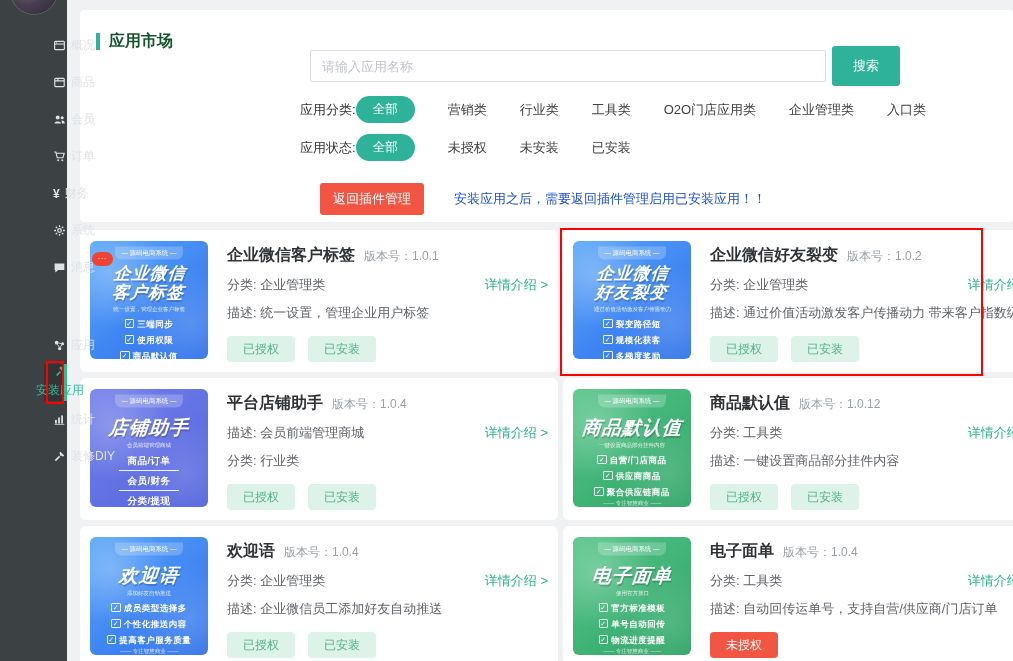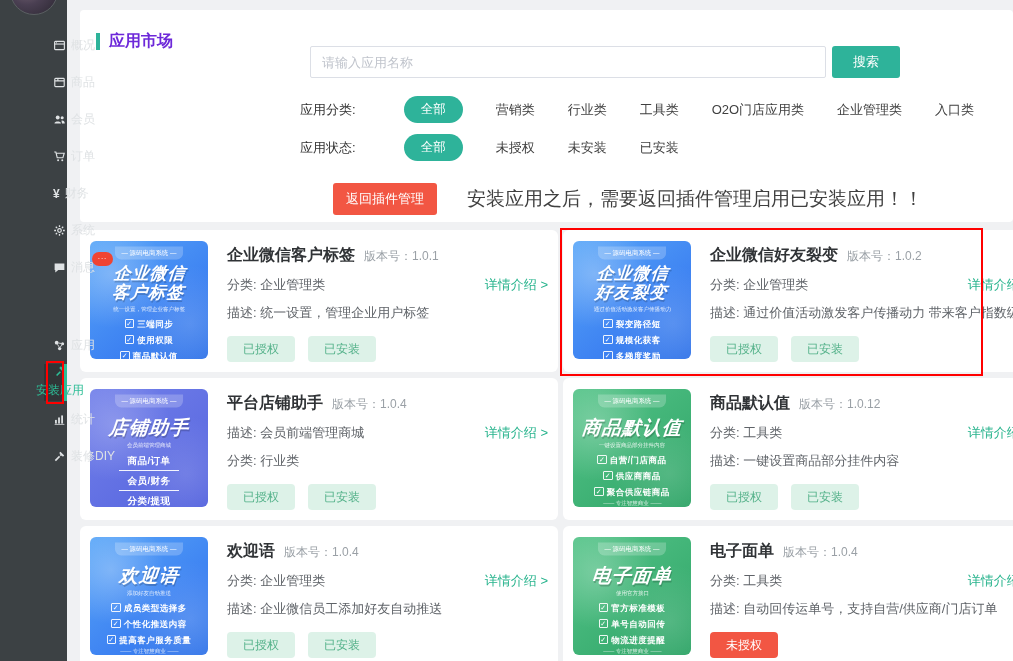--- a/index.html
+++ b/index.html
@@ -44,51 +44,51 @@
     position:absolute;border:2px solid #ff0000;pointer-events:none;z-index:50;
   }
   .anno-sidebar{left:2px;top:-3px;right:3px;bottom:-3px;}
   .anno-card{left:-3px;top:-2px;width:419px;height:144px;}
   
   .panel{
     position:absolute;left:80px;top:10px;width:933px;height:212px;
     background:#fff;border-radius:4px;
   }
   .page-title{
-    position:absolute;left:16px;top:21px;font-size:16px;color:#6d28d9;
+    position:absolute;left:16px;top:21px;font-size:16px;color:#14532d;
     font-weight:600;display:flex;align-items:center;
   }
   .title-bar{width:4px;height:17px;background:#2eb39a;margin-right:9px;display:inline-block;}
   .row-search{position:absolute;left:230px;top:36px;display:flex;align-items:center;justify-content:center;}
   .search-input{
     width:492px;height:30px;border:1px solid #dcdfe6;border-radius:2px;
     padding:0 11px;font-size:13px;color:#333;outline:none;
     font-family:inherit;
   }
   .search-input::placeholder{color:#c0c4cc;}
   .search-btn{
-    margin-left:6px;width:68px;height:32px;border:none;border-radius:3px;
+    margin-left:6px;width:68px;height:40px;border:none;border-radius:3px;
     background:#2eb39a;color:#fff;font-size:13px;cursor:pointer;font-family:inherit;
   }
   .filter-row{position:absolute;display:flex;align-items:center;font-size:13px;color:#333;}
   .row-cat{left:220px;top:86px;}
   .row-status{left:220px;top:124px;}
-  .filter-label{margin-right:48px;color:#333;}
+  .filter-label{color:#333;}
   .filter-opts{display:flex;align-items:center;gap:33px;}
   .opt{cursor:pointer;color:#404040;}
   .opt.pill{
     background:#2eb39a;color:#fff;border-radius:14px;
     padding:5px 17px;font-size:12.5px;
   }
-  .row-notice{position:absolute;left:240px;top:173px;display:flex;align-items:center;margin-left:13px;}
+  .row-notice{position:absolute;left:240px;top:173px;display:flex;align-items:center;}
   .notice-btn{
     background:#f25643;color:#fff;border:none;border-radius:3px;
     padding:7px 13px;font-size:13px;cursor:pointer;font-family:inherit;
   }
-  .notice-text{margin-left:30px;font-size:19px;color:#404040;}
+  .notice-text{margin-left:30px;font-size:13px;color:#1d4ed8;}
   
   .cards{
     position:absolute;left:80px;top:230px;width:961px;
     display:grid;grid-template-columns:478px 478px;gap:6px 5px;
   }
   .card{
     position:relative;background:#fff;border-radius:6px;height:142px;
     box-sizing:border-box;padding:11px;
   }
   .card-title{

